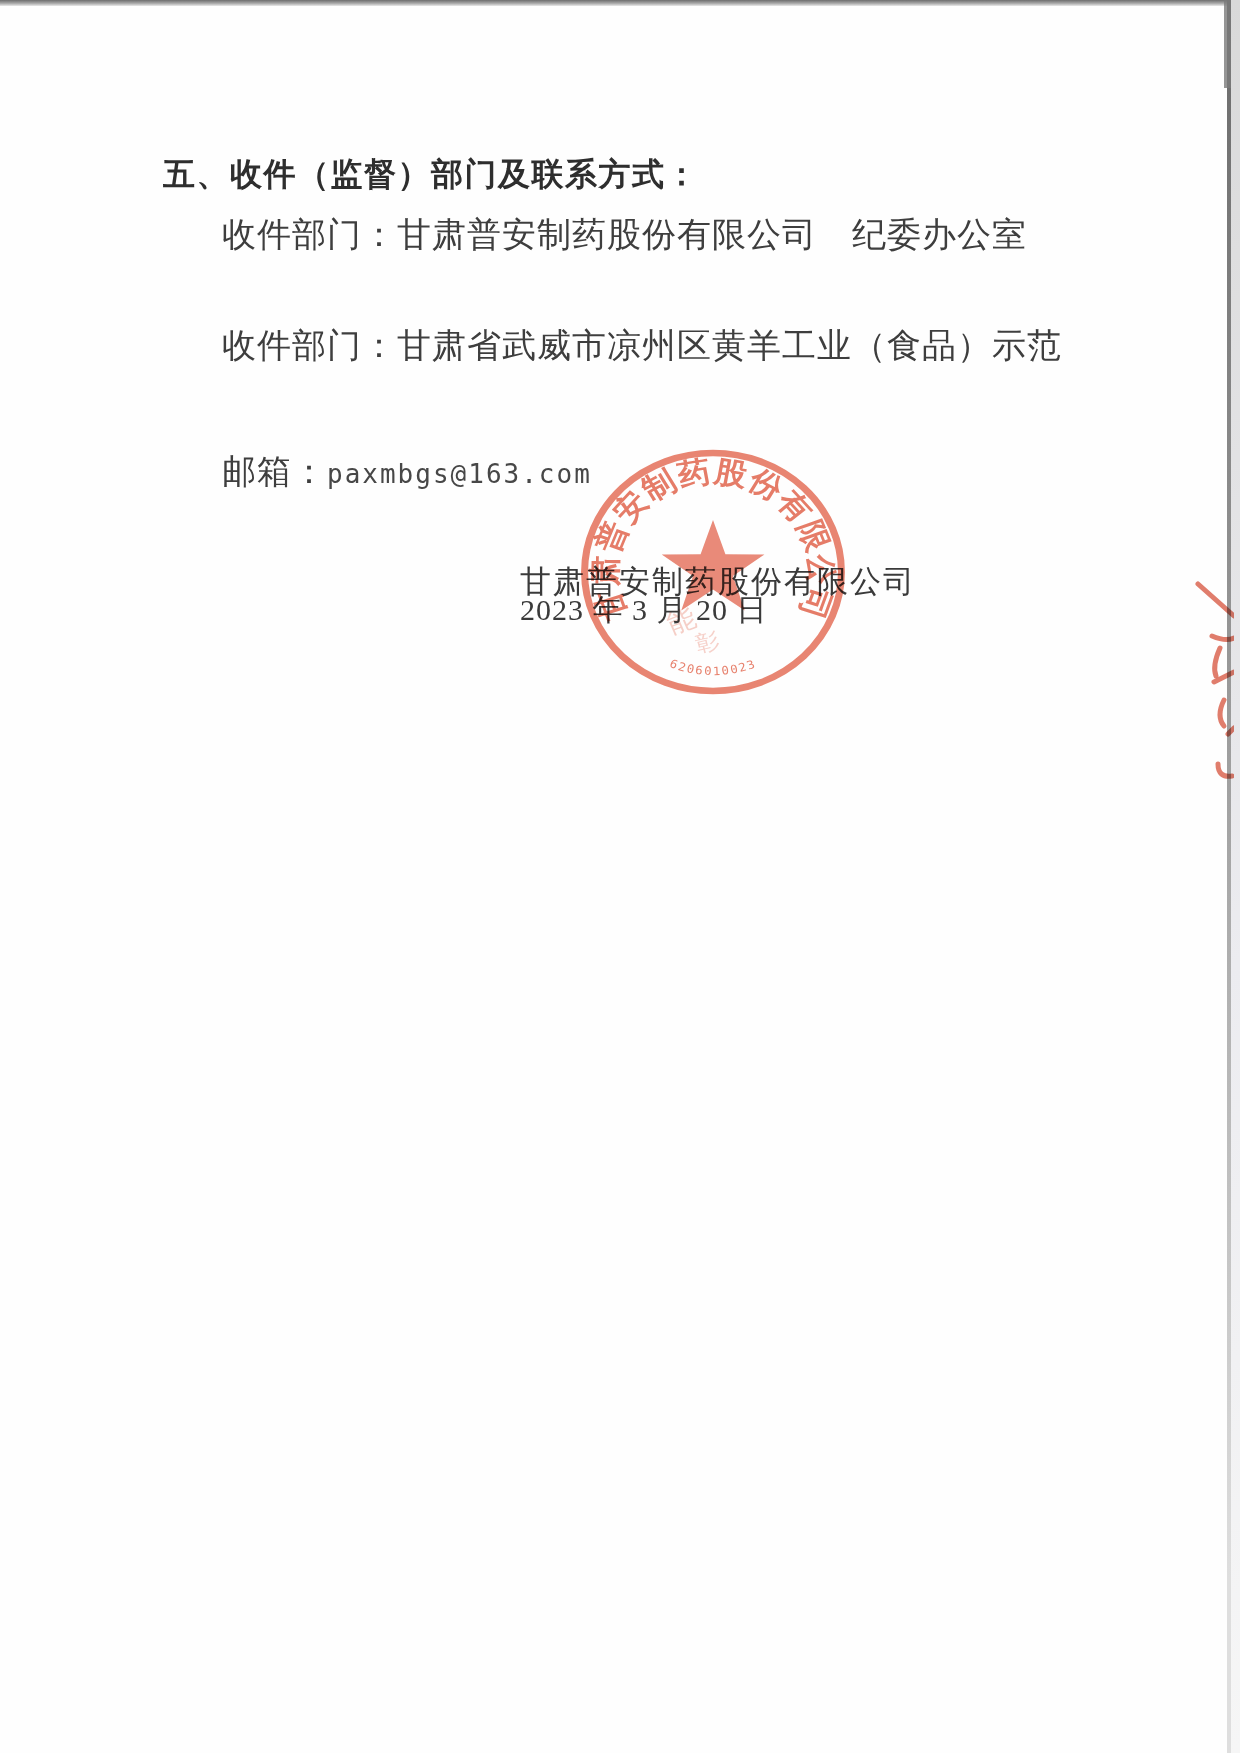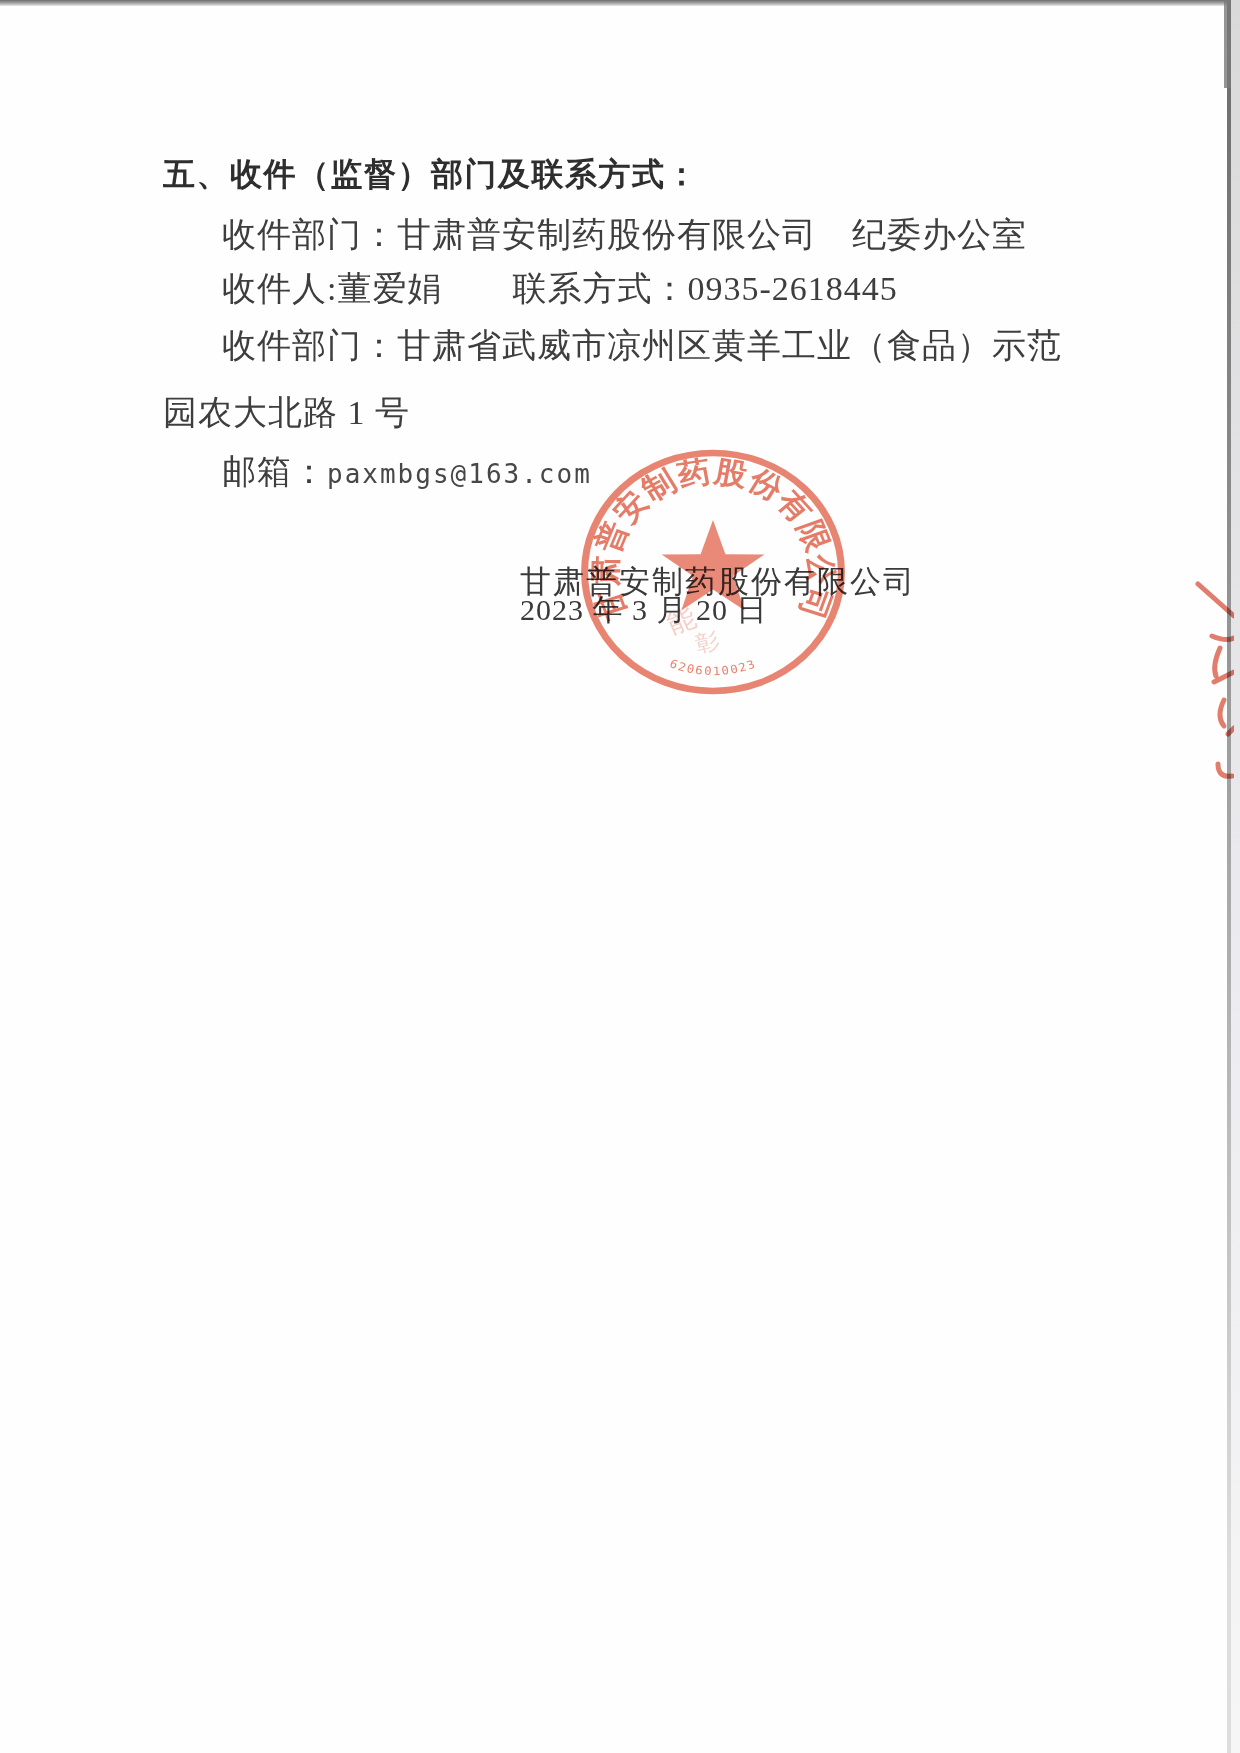--- a/index.html
+++ b/index.html
@@ -78,23 +78,21 @@
 <div class="page">
 
   <div class="scan-edge-top"></div>
   <div class="scan-strip-right"></div>
   <div class="scan-edge-right"></div>
   <div class="scan-corner-right"></div>
 
   <h1 class="heading">五、收件（监督）部门及联系方式：</h1>
 
   <p class="line l1">收件部门：甘肃普安制药股份有限公司　纪委办公室</p>
-  <p class="line l2">收件人:董爱娟　　联系方式：0935-2618445</p>
   <p class="line l3">收件部门：甘肃省武威市凉州区黄羊工业（食品）示范</p>
-  <p class="line l4">园农大北路 1 号</p>
   <p class="line l5"><span>邮箱：</span><span class="email-value">paxmbgs@163.com</span></p>
 
   <div class="sig-company">甘肃普安制药股份有限公司</div>
   <div class="sig-date">2023 年 3 月 20 日</div>
 
   <svg class="stamp-svg" viewBox="0 0 252 252" preserveAspectRatio="none">
 
     <circle cx="126" cy="126" r="119" fill="none" stroke="#e05a40" stroke-width="6.5" stroke-opacity="0.82"></circle>
 
     <polygon points="126,74 114.5,108.2 78.5,108.6 107.5,130 96.6,164.5 126,143.5 155.4,164.5 144.5,130 173.6,108.6 137.5,108.2" fill="#e05a40" fill-opacity="0.78"></polygon>

